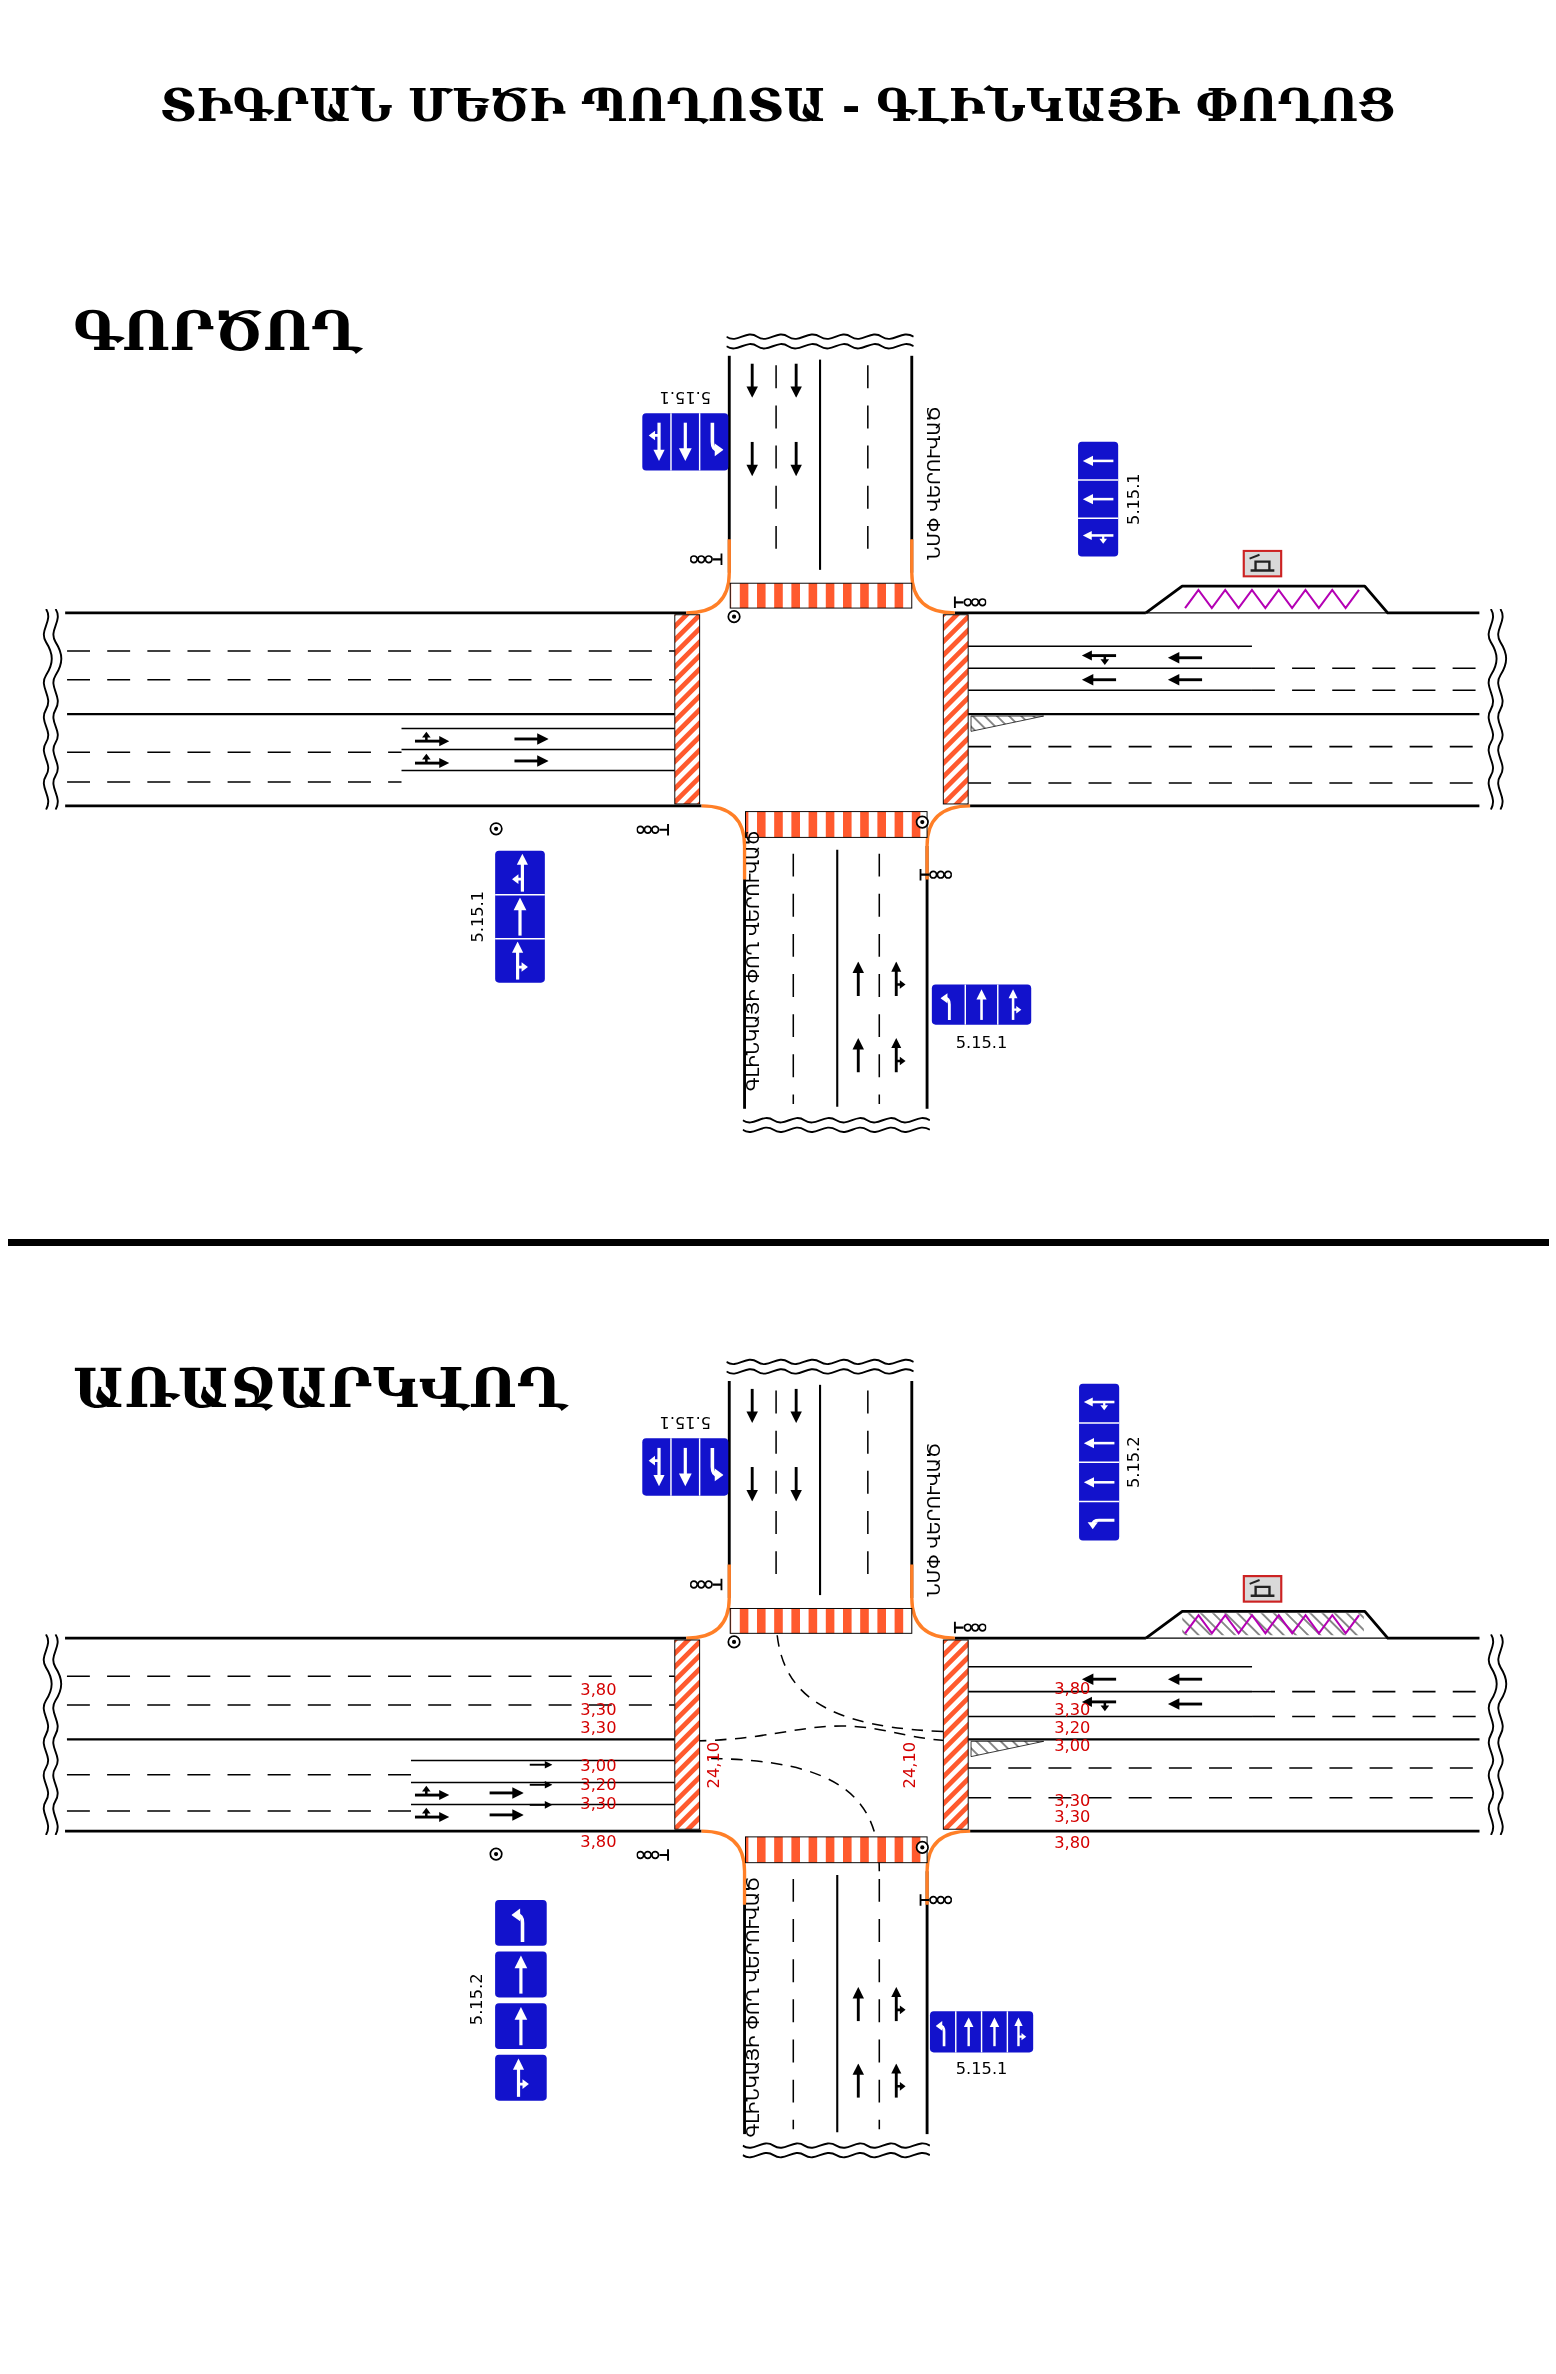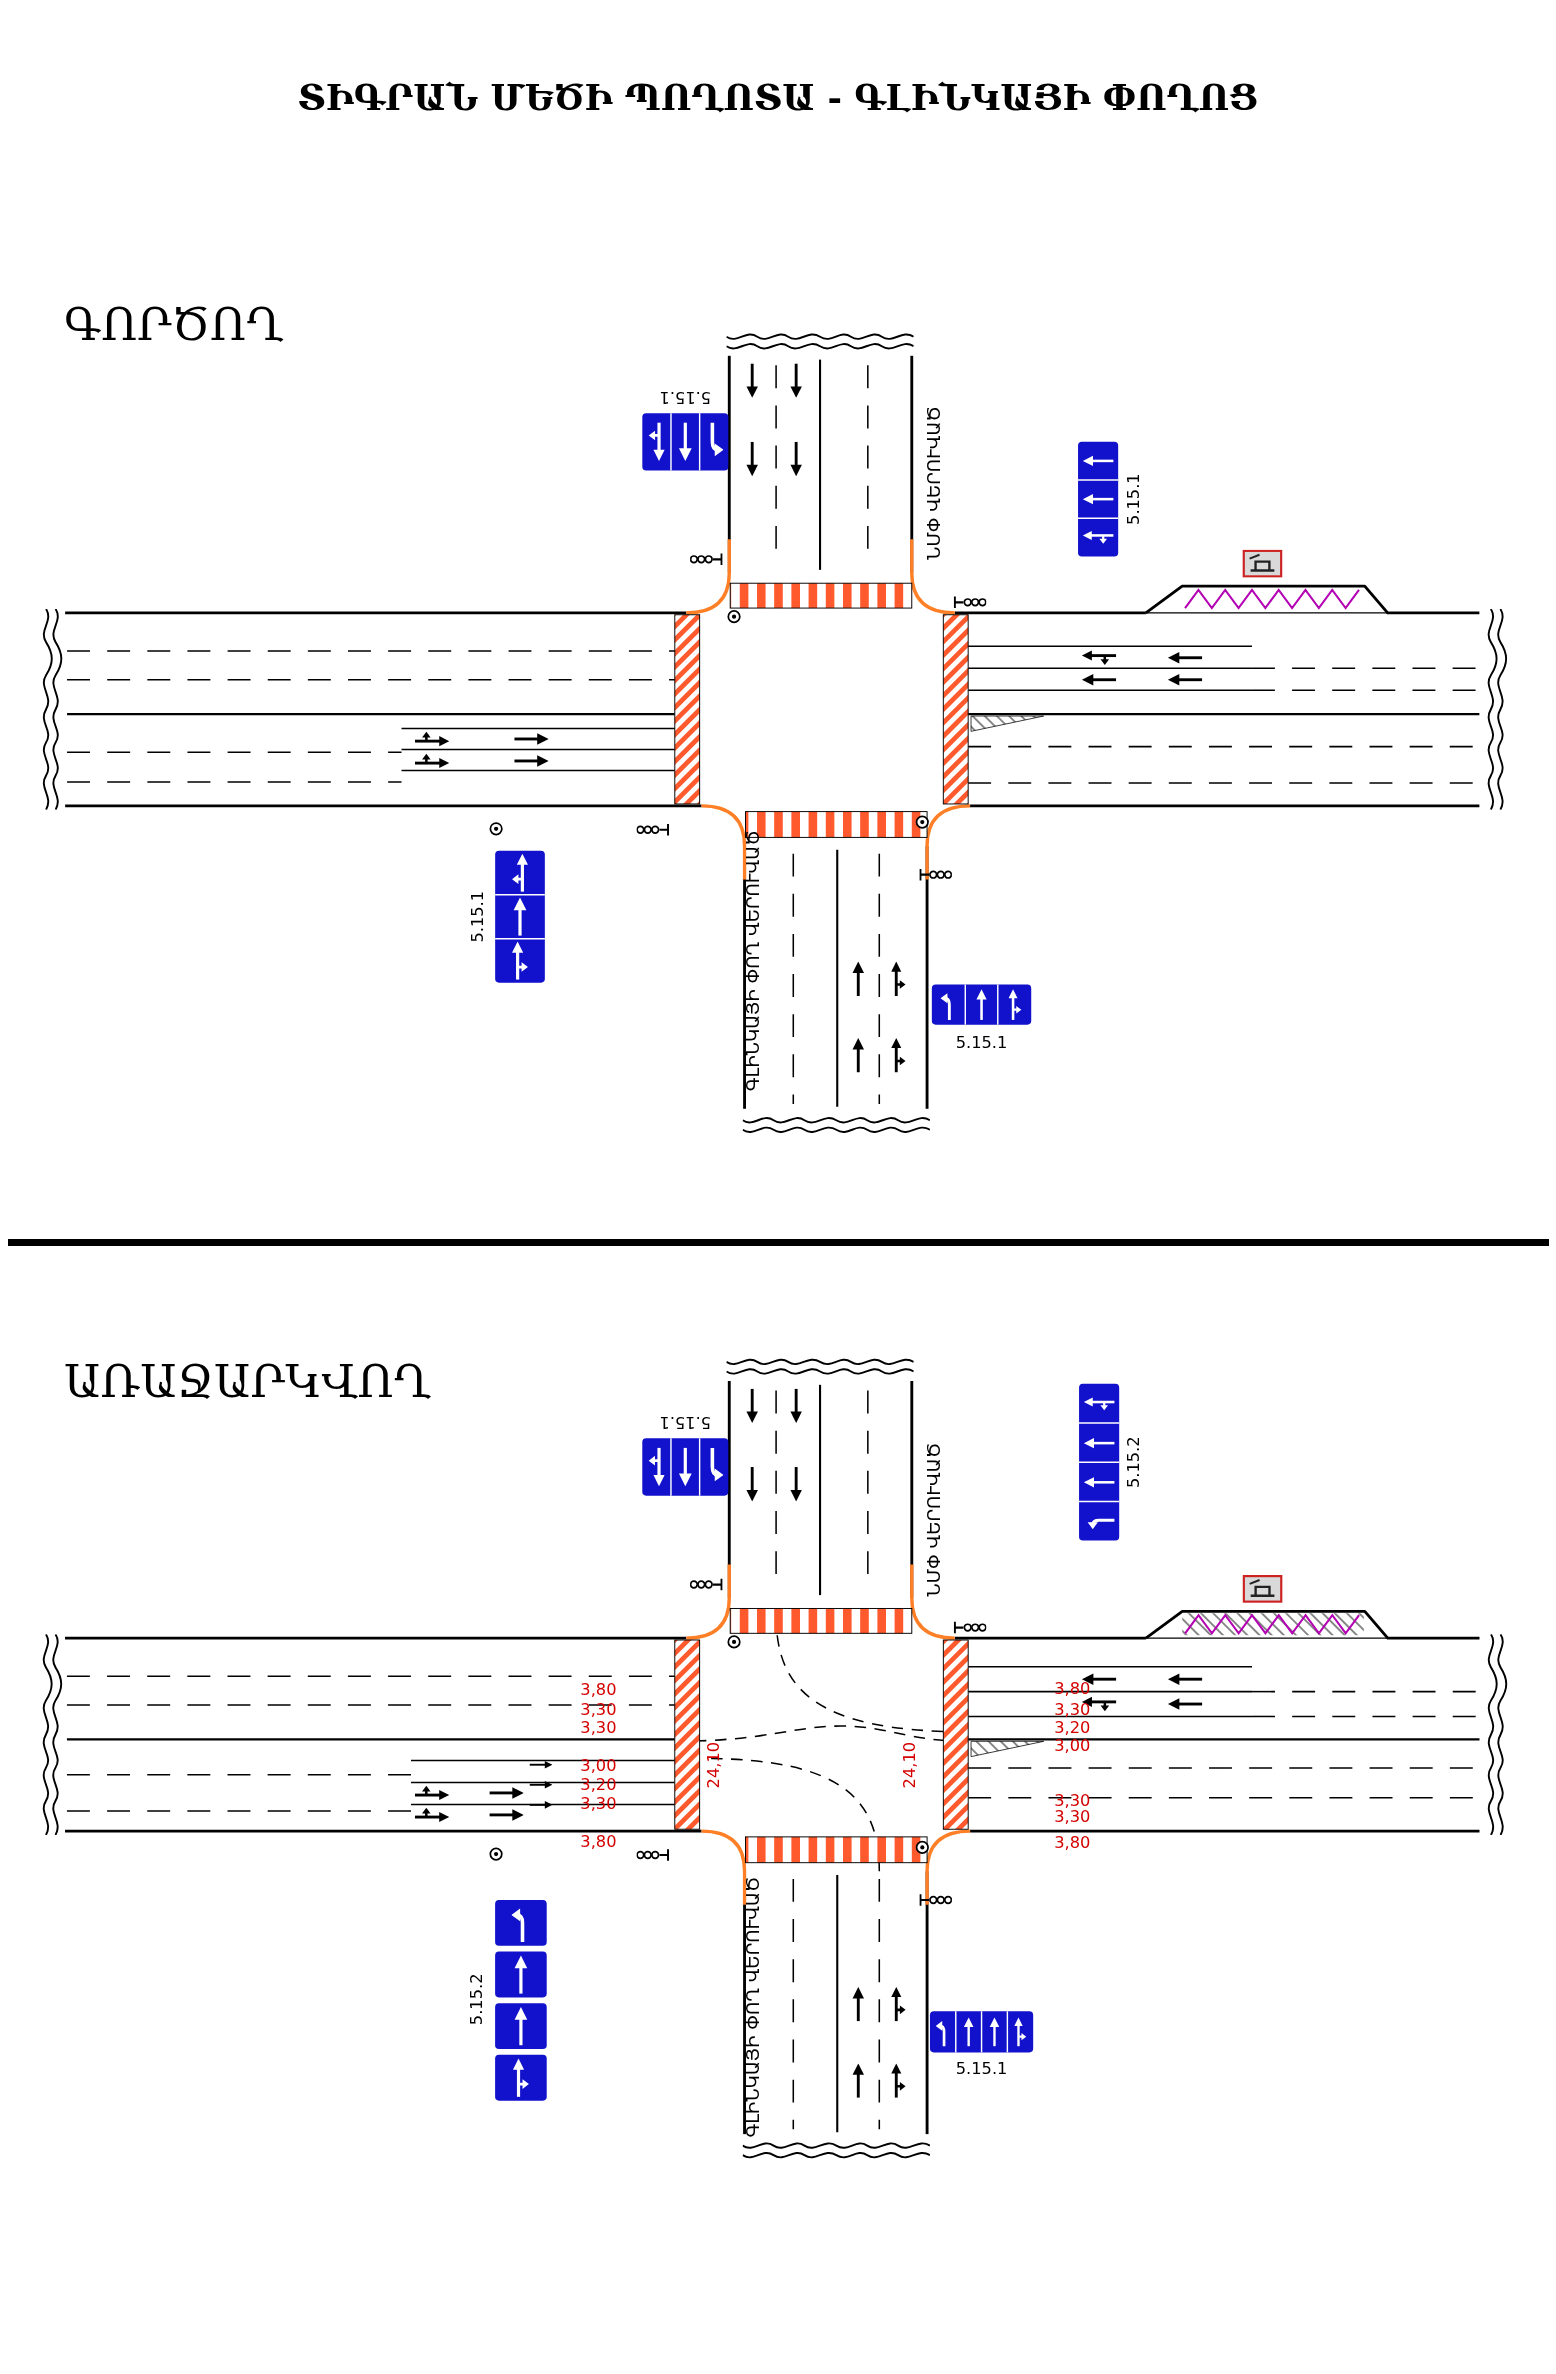--- a/index.html
+++ b/index.html
@@ -1,22 +1,22 @@
 <!DOCTYPE html>
 <html><head>
 <meta charset="utf-8">
 <style>
   html,body{margin:0;padding:0}
   body{width:1556px;height:2374px;background:#ffffff;position:relative;
        font-family:"DejaVu Sans",sans-serif;color:#000;overflow:hidden}
   .title-block{position:absolute;top:71px;left:0;width:1556px;text-align:center;
        font-family:"DejaVu Serif","DejaVu Sans",serif;font-weight:bold;
-       font-size:35px;line-height:1.55;color:#000}
-  .section-label{position:absolute;left:64px;font-family:"DejaVu Serif","DejaVu Sans",serif;
-       font-weight:normal;font-size:45px;color:#000;z-index:5}
+       font-size:45px;line-height:1.55;color:#000}
+  .section-label{position:absolute;left:73px;font-family:"DejaVu Serif","DejaVu Sans",serif;
+       font-weight:bold;font-size:55px;color:#000;z-index:5}
   #lbl-existing{top:298px}
   #lbl-proposed{top:1355px}
   .divider{position:absolute;left:7.6px;top:1239px;width:1541px;height:6.7px;background:#000}
   svg.panel-svg{position:absolute;left:0;width:1556px;display:block}
   #svg-existing{top:287px;height:860px}
   #svg-proposed{top:1338px;height:1036px}
   text{fill:#000}
   .street{font-size:19px;text-anchor:middle;font-family:"DejaVu Sans",sans-serif}
   .signcode{font-size:17px;text-anchor:middle;font-family:"DejaVu Sans",sans-serif}
   .dim{font-size:17px;fill:#d40000;font-family:"DejaVu Sans",sans-serif}

